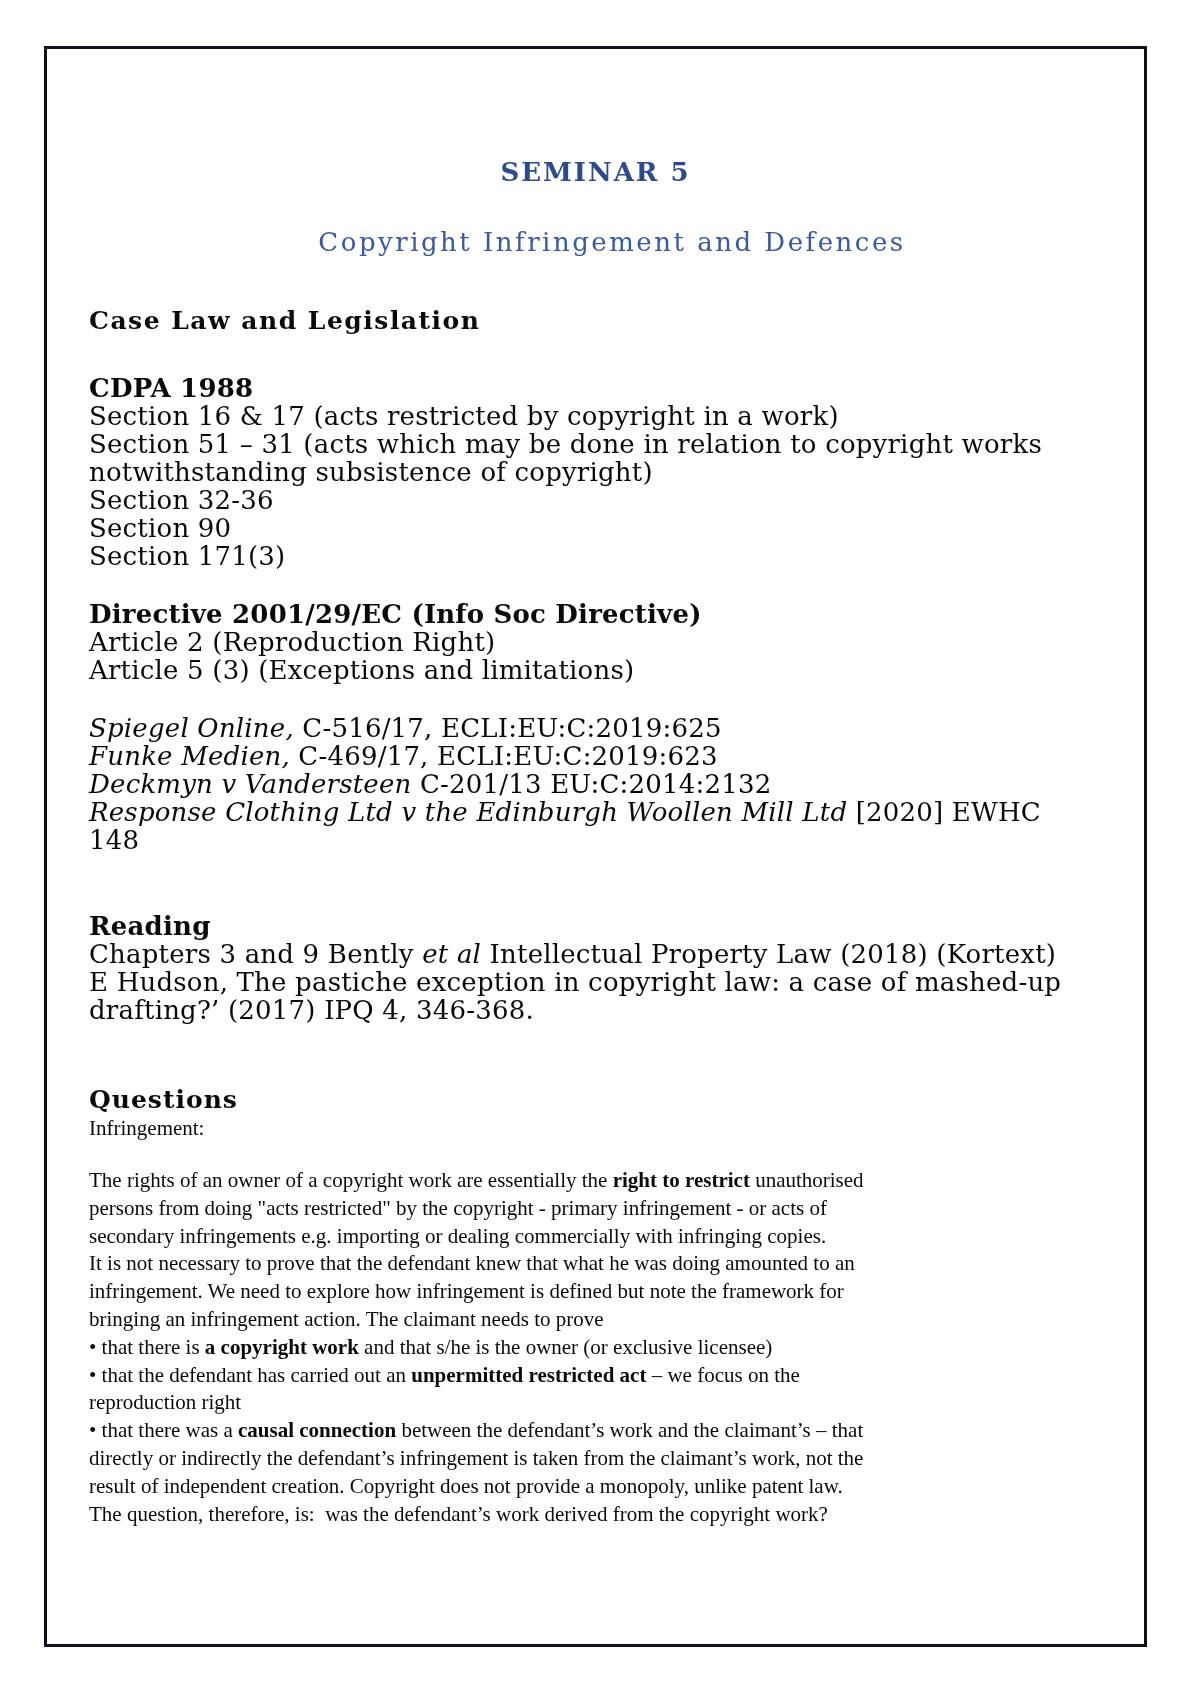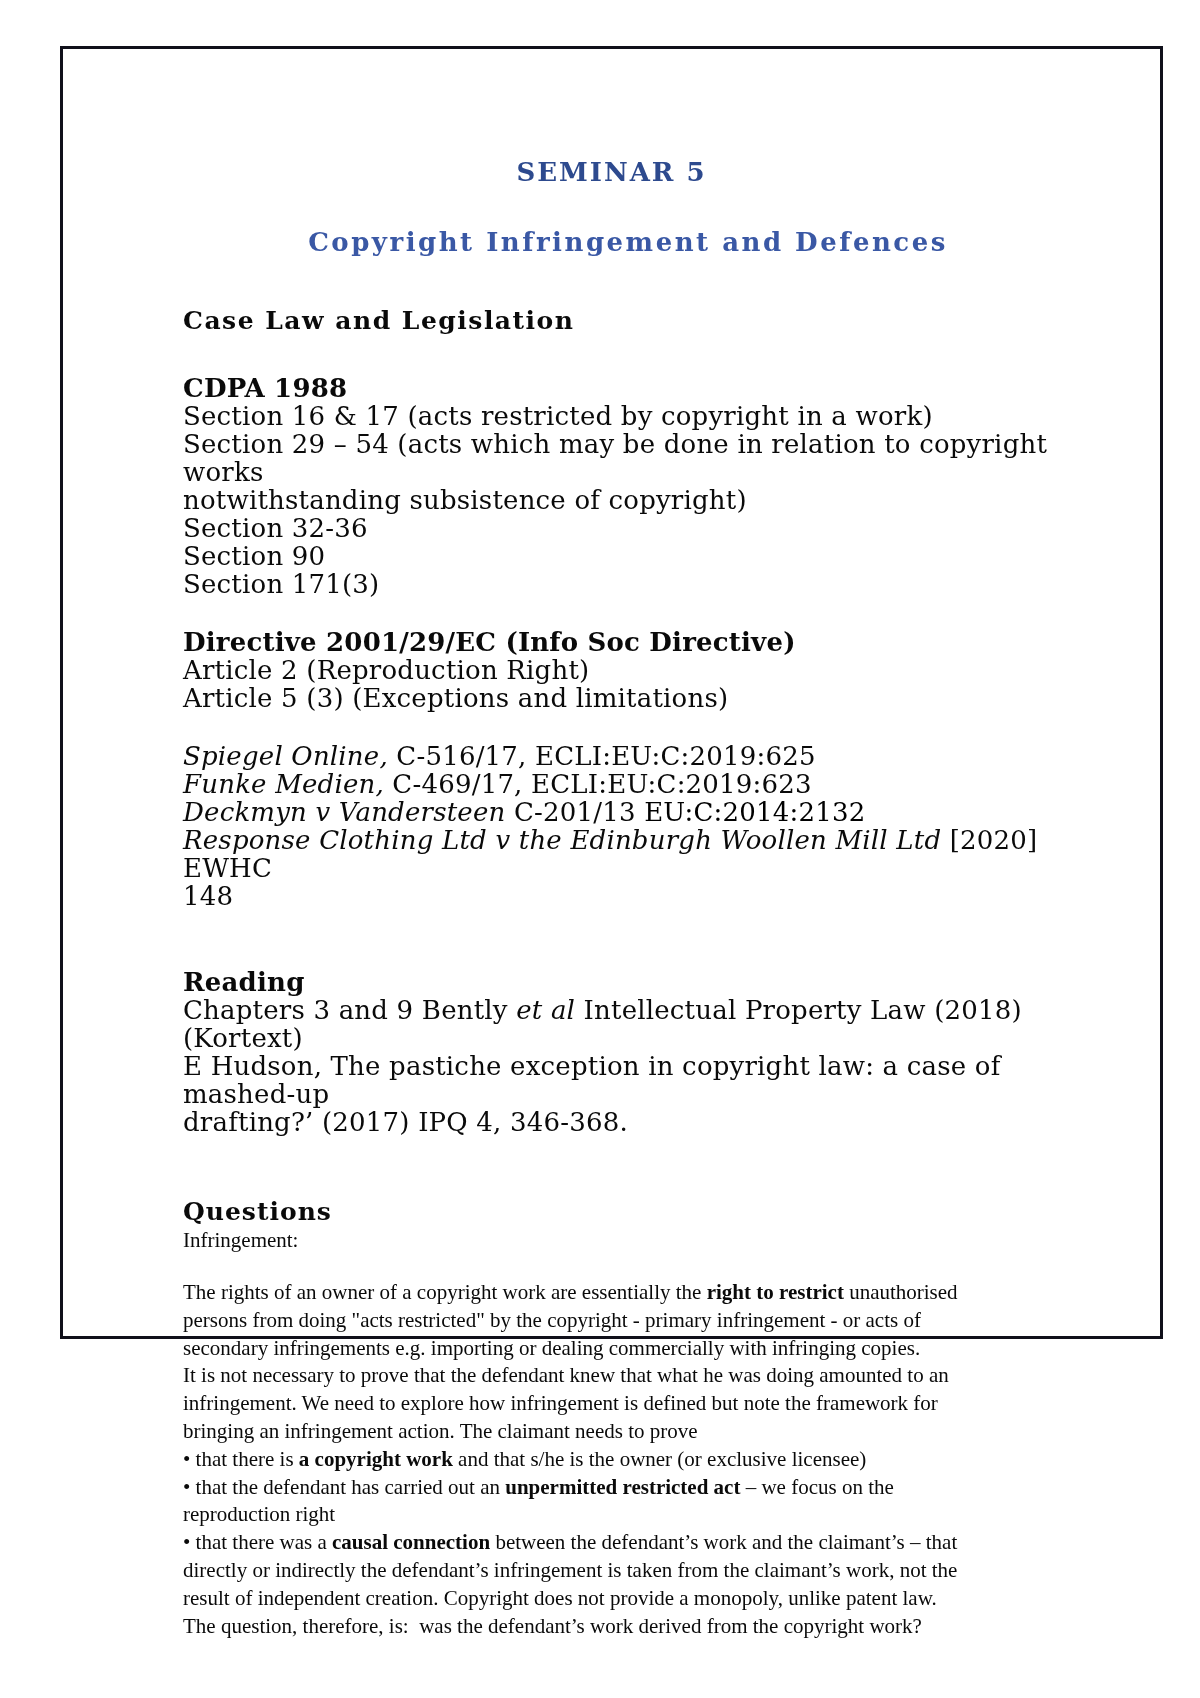--- a/index.html
+++ b/index.html
@@ -5,51 +5,51 @@
   html, body {
     margin: 0;
     padding: 0;
     width: 1200px;
     height: 1698px;
     background: #ffffff;
     overflow: hidden;
   }
   .sheet {
     position: absolute;
-    left: 60px;
+    left: 44px;
     top: 46px;
     width: 1103px;
-    height: 1293px;
+    height: 1601px;
     border: 3px solid #10101a;
     box-sizing: border-box;
     background: #ffffff;
     font-family: "DejaVu Serif", serif;
     color: #0a0a0a;
   }
   .doc-title {
     margin-top: 106px;
     text-align: center;
     font-size: 26px;
     line-height: 34px;
     font-weight: bold;
     letter-spacing: 2px;
     color: #2d4a8e;
   }
   .doc-subtitle {
     margin-top: 36px;
     text-align: center;
     font-size: 26px;
     line-height: 34px;
-    font-weight: bold;
+    font-weight: normal;
     letter-spacing: 2.5px;
     color: #3a58a5;
     padding-left: 33px;
   }
   .content {
-    padding: 0 40px 0 120px;
+    padding: 0 40px 0 42px;
   }
   .h1 {
     margin-top: 46px;
     font-size: 25px;
     line-height: 31px;
     font-weight: bold;
     letter-spacing: 1.5px;
   }
   .block {
     font-size: 26px;
@@ -90,21 +90,21 @@
   <div class="doc-title">SEMINAR 5</div>
   <div class="doc-subtitle">Copyright Infringement and Defences</div>
 
   <div class="content">
 
     <div class="h1">Case Law and Legislation</div>
 
     <div class="block block-cdpa">
       <div class="bold">CDPA 1988</div>
       <div>Section 16 &amp; 17 (acts restricted by copyright in a work)</div>
-      <div>Section 29 – 54 (acts which may be done in relation to copyright works</div>
+      <div>Section 51 – 31 (acts which may be done in relation to copyright works</div>
       <div>notwithstanding subsistence of copyright)</div>
       <div>Section 32-36</div>
       <div>Section 90</div>
       <div>Section 171(3)</div>
     </div>
 
     <div class="block block-directive">
       <div class="bold">Directive 2001/29/EC (Info Soc Directive)</div>
       <div>Article 2 (Reproduction Right)</div>
       <div>Article 5 (3) (Exceptions and limitations)</div>

